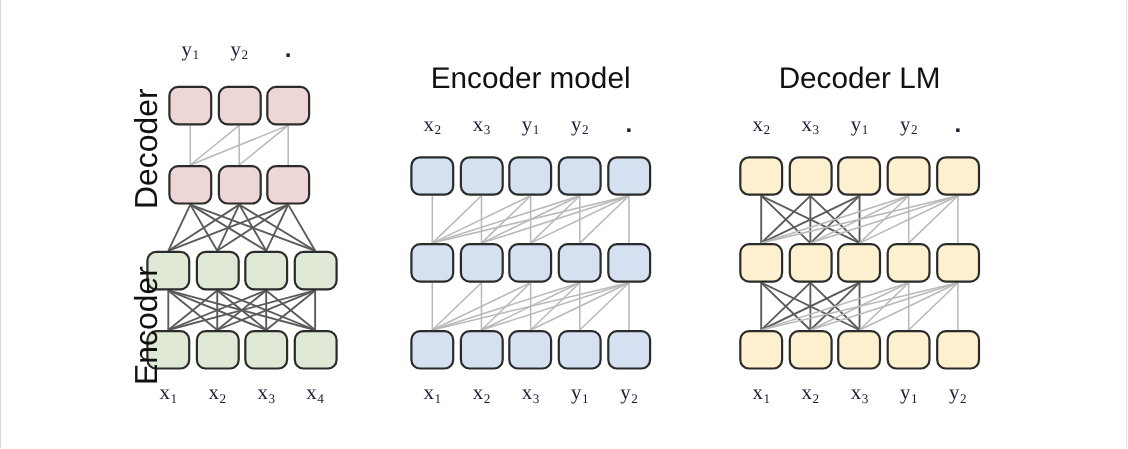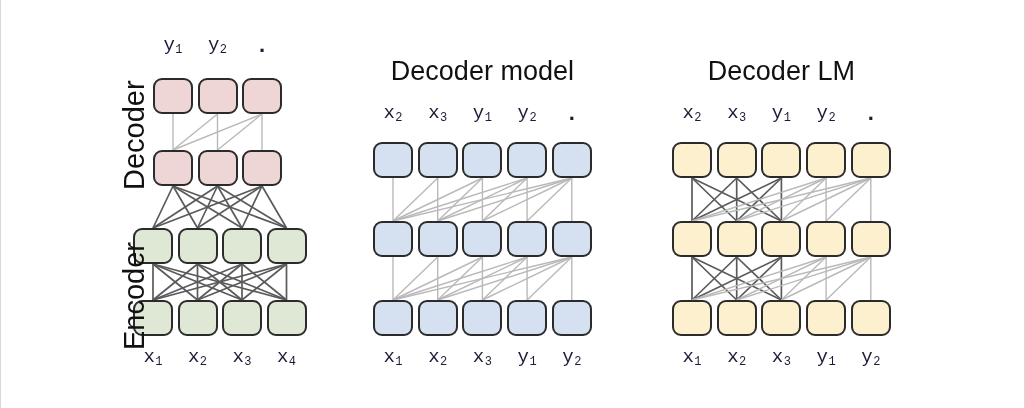--- a/index.html
+++ b/index.html
@@ -50,21 +50,21 @@
   .node.lm  { background: #d5e1f0; }
   .node.plm { background: #fdf0ce; }
 
   .tok {
     position: absolute;
     font-size: 19px;
     line-height: 1;
     color: #1c1c38;
     text-align: center;
     white-space: nowrap;
-    font-family: Liberation Mono, monospace;
+    font-family: Liberation Serif, serif;
   }
   .tok .sub {
     font-size: 12px;
     vertical-align: -0.28em;
     padding-left: 0.5px;
   }
   .tok.dot {
     font-family: "Liberation Sans", sans-serif;
     font-size: 22px;
     font-weight: 700;
@@ -242,21 +242,21 @@
       <div class="tok" style="left: 363px; top: 348px; width: 60px;">x<span class="sub">1</span></div>
       <div class="tok" style="left: 407.7px; top: 348px; width: 60px;">x<span class="sub">2</span></div>
       <div class="tok" style="left: 452.4px; top: 348px; width: 60px;">x<span class="sub">3</span></div>
       <div class="tok" style="left: 497.1px; top: 348px; width: 60px;">y<span class="sub">1</span></div>
       <div class="tok" style="left: 541.8px; top: 348px; width: 60px;">y<span class="sub">2</span></div>
       <div class="tok" style="left: 363px; top: 104px; width: 60px;">x<span class="sub">2</span></div>
       <div class="tok" style="left: 407.7px; top: 104px; width: 60px;">x<span class="sub">3</span></div>
       <div class="tok" style="left: 452.4px; top: 104px; width: 60px;">y<span class="sub">1</span></div>
       <div class="tok" style="left: 497.1px; top: 104px; width: 60px;">y<span class="sub">2</span></div>
       <div class="tok dot" style="left: 541.8px; top: 102px; width: 60px;">.</div>
-      <div class="panel-title" style="left: 332.4px; top: 58px; width: 300px;">Decoder model</div>
+      <div class="panel-title" style="left: 332.4px; top: 58px; width: 300px;">Encoder model</div>
       <div class="node plm" style="left: 672px; top: 300px; width: 40px; height: 36px;"></div>
       <div class="node plm" style="left: 716.7px; top: 300px; width: 40px; height: 36px;"></div>
       <div class="node plm" style="left: 761.4px; top: 300px; width: 40px; height: 36px;"></div>
       <div class="node plm" style="left: 806.1px; top: 300px; width: 40px; height: 36px;"></div>
       <div class="node plm" style="left: 850.8px; top: 300px; width: 40px; height: 36px;"></div>
       <div class="node plm" style="left: 672px; top: 221px; width: 40px; height: 36px;"></div>
       <div class="node plm" style="left: 716.7px; top: 221px; width: 40px; height: 36px;"></div>
       <div class="node plm" style="left: 761.4px; top: 221px; width: 40px; height: 36px;"></div>
       <div class="node plm" style="left: 806.1px; top: 221px; width: 40px; height: 36px;"></div>
       <div class="node plm" style="left: 850.8px; top: 221px; width: 40px; height: 36px;"></div>

